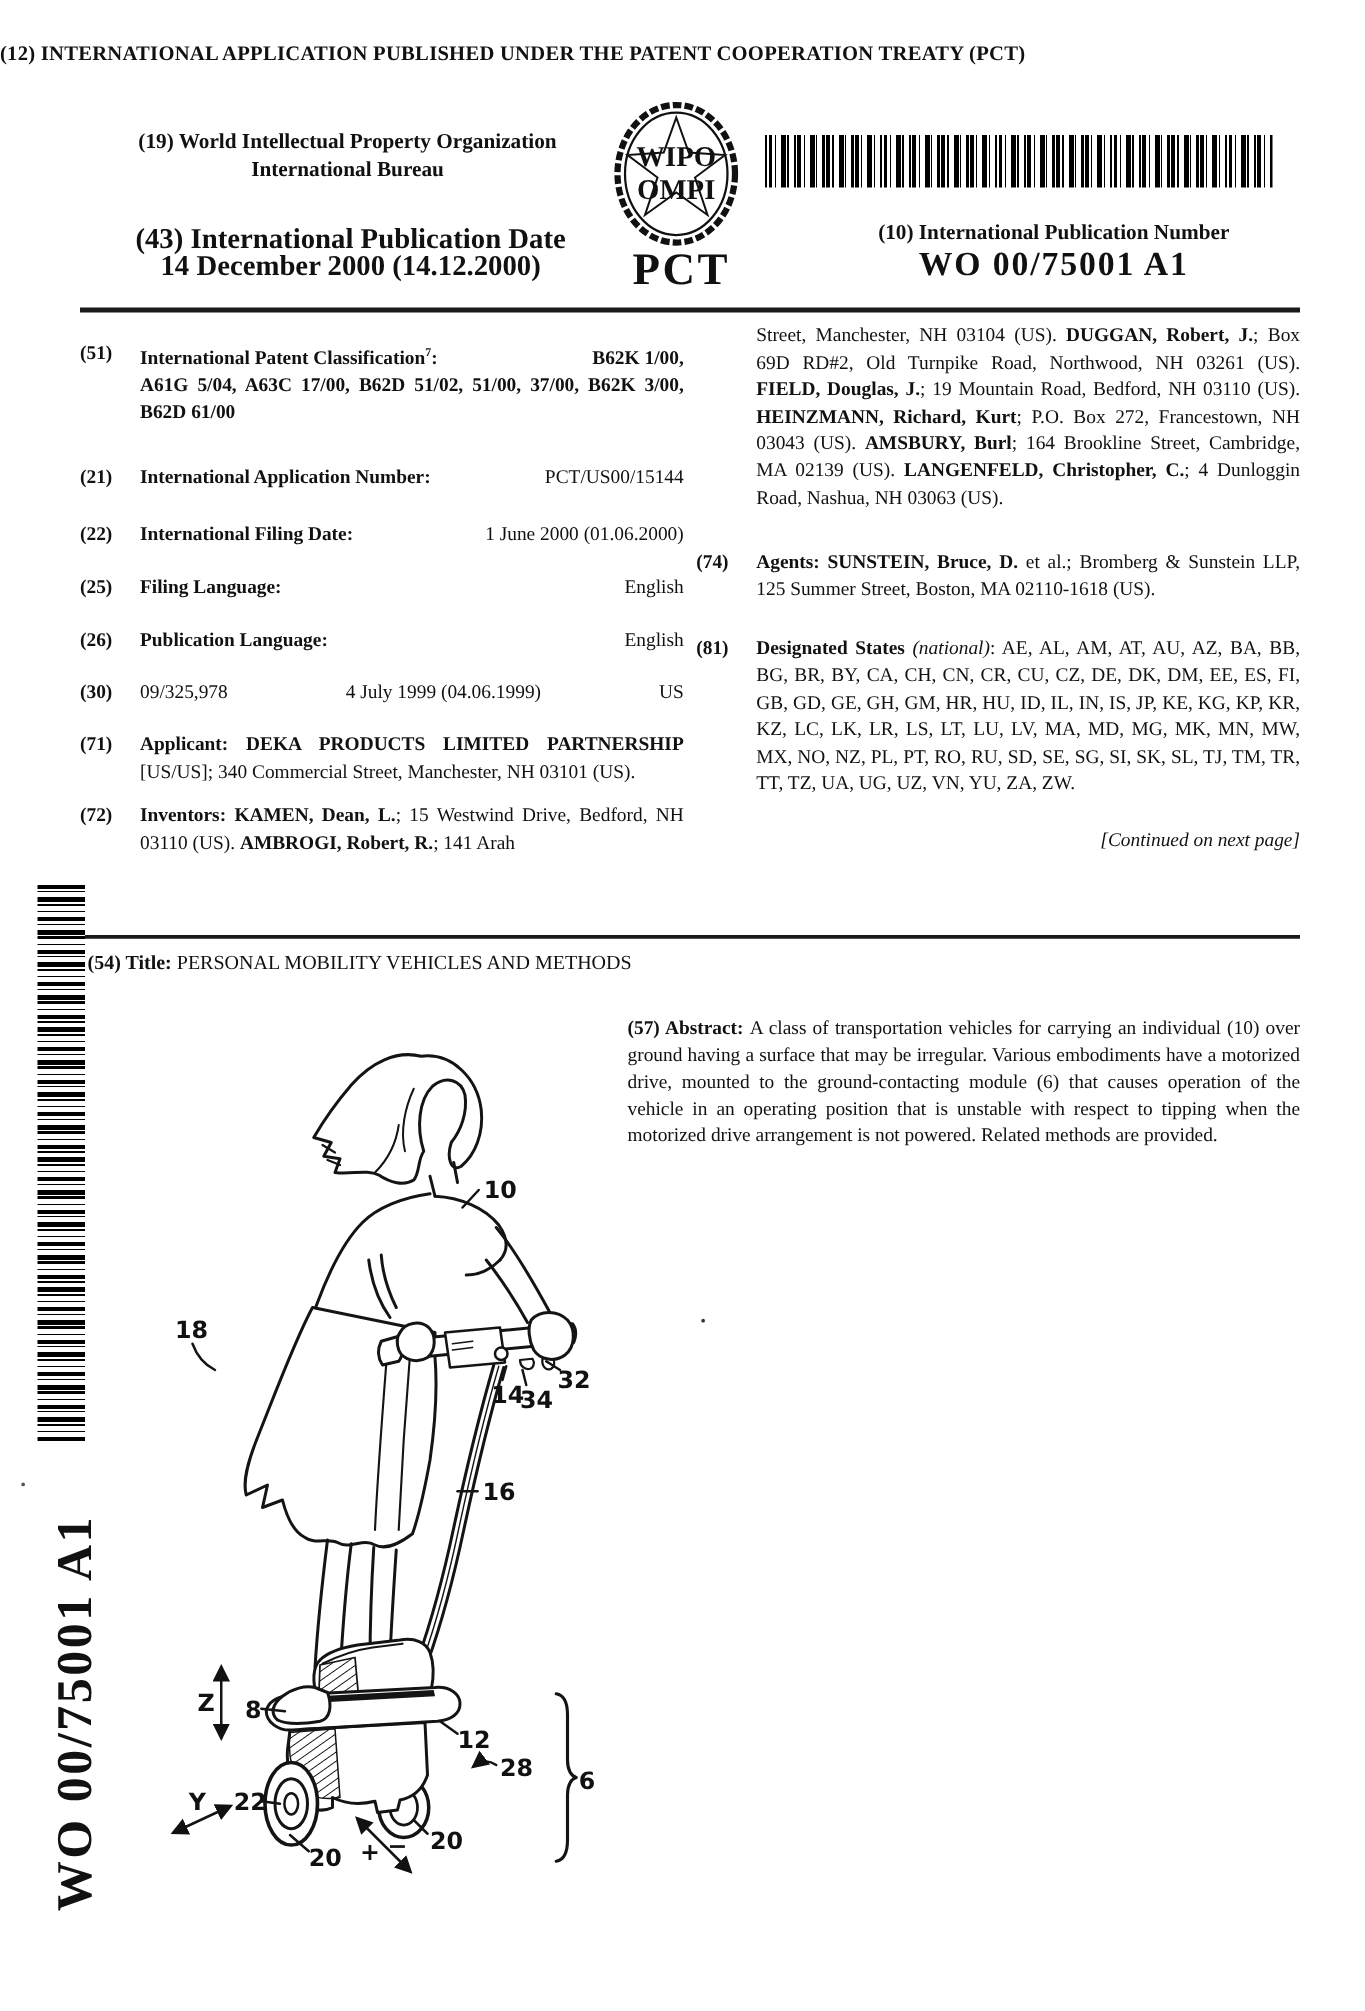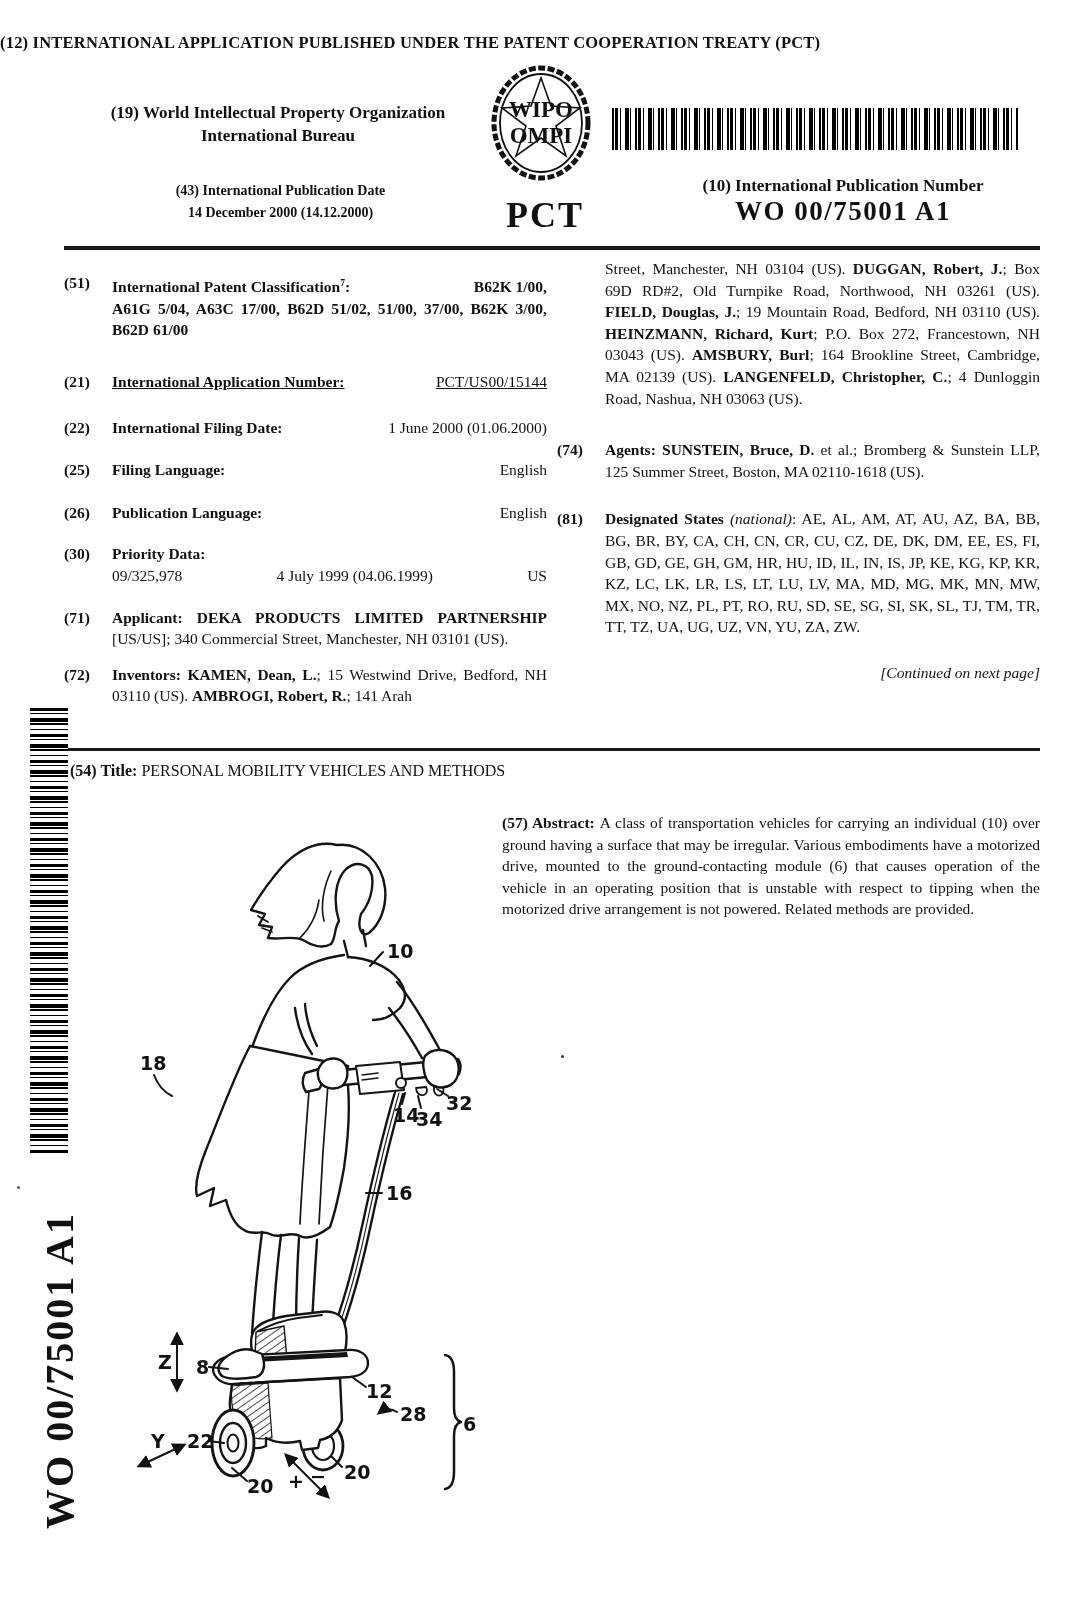--- a/index.html
+++ b/index.html
@@ -6,52 +6,52 @@
   body{width:1092px;height:1609px;position:relative;background:#ffffff;
        font-family:"Liberation Serif",serif;color:#111;}
   .abs{position:absolute;}
   .b{font-weight:bold;}
   .i{font-style:italic;}
   sup{font-size:0.62em;}
   .page-rule{background:#1a1a1a;}
   
   .line12{top:33px;left:0;width:1092px;font-size:16.5px;font-weight:bold;letter-spacing:.2px;}
   .org{top:101px;left:78px;width:400px;font-size:17px;font-weight:bold;line-height:23px;text-align:center;}
-  .pubdate{top:180px;left:98px;width:365px;font-size:14px;font-weight:bold;line-height:22px;text-align:center;}
+  .pubdate{top:180px;left:98px;width:365px;font-size:23px;font-weight:bold;line-height:22px;text-align:center;}
   .pct{top:194px;left:500px;width:90px;font-size:36px;font-weight:bold;letter-spacing:2px;text-align:center;}
   .pubnum-label{top:176px;left:648px;width:390px;font-size:17px;font-weight:bold;text-align:center;}
   .pubnum-value{top:196px;left:648px;width:390px;font-size:27px;font-weight:bold;letter-spacing:1.5px;text-align:center;}
   .barcode-top{top:108px;left:612px;width:406px;height:42px;
     background:repeating-linear-gradient(90deg,#000 0 2px,#fff 2px 3px,#000 3px 6px,#fff 6px 8px,#000 8px 9px,#fff 9px 13px,#000 13px 17px,#fff 17px 18px,#000 18px 19px,#fff 19px 23px);}
   .rule1{top:246px;left:64px;width:976px;height:4px;}
   .rule2{top:748px;left:66px;width:974px;height:3px;}
   
   .col{font-size:15.5px;line-height:21.6px;text-align:justify;}
   .col-left{top:272px;left:64px;width:483px;}
   .col-right{top:258px;left:557px;width:483px;}
   .entry{position:relative;padding-left:48px;margin-bottom:22px;}
   .entry > .num{position:absolute;left:0;top:0;font-weight:bold;}
   .row{display:flex;justify-content:space-between;align-items:baseline;}
-  .gap26{margin-bottom:26px;} .gap24{margin-bottom:24px;text-decoration:underline;} .gap21{margin-bottom:21px;}
+  .gap26{margin-bottom:26px;} .gap24{margin-bottom:24px;} .gap21{margin-bottom:21px;}
   .gap20{margin-bottom:20px;} .gap4{margin-bottom:20px;} .gap14{margin-bottom:14px;}
   .gap30{margin-bottom:30px;} .gap0{margin-bottom:0;}
   .continued{text-align:right;font-style:italic;margin-top:24px;}
   
   .title-line{top:762px;left:70px;width:970px;font-size:16px;}
   .abstract{top:812px;left:502px;width:538px;font-size:15.5px;line-height:21.6px;text-align:justify;}
   
   .barcode-left{top:708px;left:30px;width:38px;height:446px;
     background:repeating-linear-gradient(180deg,#000 0 3px,#fff 3px 5px,#000 5px 6px,#fff 6px 10px,#000 10px 14px,#fff 14px 15px,#000 15px 17px,#fff 17px 21px,#000 21px 22px,#fff 22px 26px);}
   .side-text{top:1198px;left:24px;width:70px;height:345px;display:flex;align-items:center;justify-content:center;}
   .side-text span{writing-mode:vertical-rl;transform:rotate(180deg);
     font-size:40px;font-weight:bold;letter-spacing:2px;white-space:nowrap;font-family:"Liberation Serif",serif;}
   .dot1{top:1055px;left:561px;width:3px;height:3px;background:#333;border-radius:50%;}
   .dot2{top:1186px;left:17px;width:3px;height:3px;background:#555;border-radius:50%;}
   
-  .logo{top:64px;left:490px;width:102px;height:118px;}
+  .logo{top:80px;left:490px;width:102px;height:118px;}
   
   .figure{top:830px;left:110px;width:370px;height:690px;}
   .figure svg text{font-family:"DejaVu Sans",sans-serif;font-weight:bold;font-size:19px;fill:#111;}
 </style>
 </head>
 <body>
 
 <div class="abs line12">(12) INTERNATIONAL APPLICATION PUBLISHED UNDER THE PATENT COOPERATION TREATY (PCT)</div>
 
 <div class="abs org">
@@ -121,21 +121,20 @@
   <div class="entry gap20">
     <span class="num">(26)</span>
     <div class="row">
       <span class="b">Publication Language:</span>
       <span>English</span>
     </div>
   </div>
 
   <div class="entry gap4">
     <span class="num">(30)</span>
-    <div class="b">Priority Data:</div>
     <div class="row">
       <span>09/325,978</span>
       <span>4 July 1999 (04.06.1999)</span>
       <span>US</span>
     </div>
   </div>
 
   <div class="entry gap14">
     <span class="num">(71)</span>
     <div><span class="b">Applicant: </span><span class="b">DEKA PRODUCTS LIMITED PARTNERSHIP </span><span>[US/US]; 340 Commercial Street, Manchester, NH 03101 (US).</span></div>

